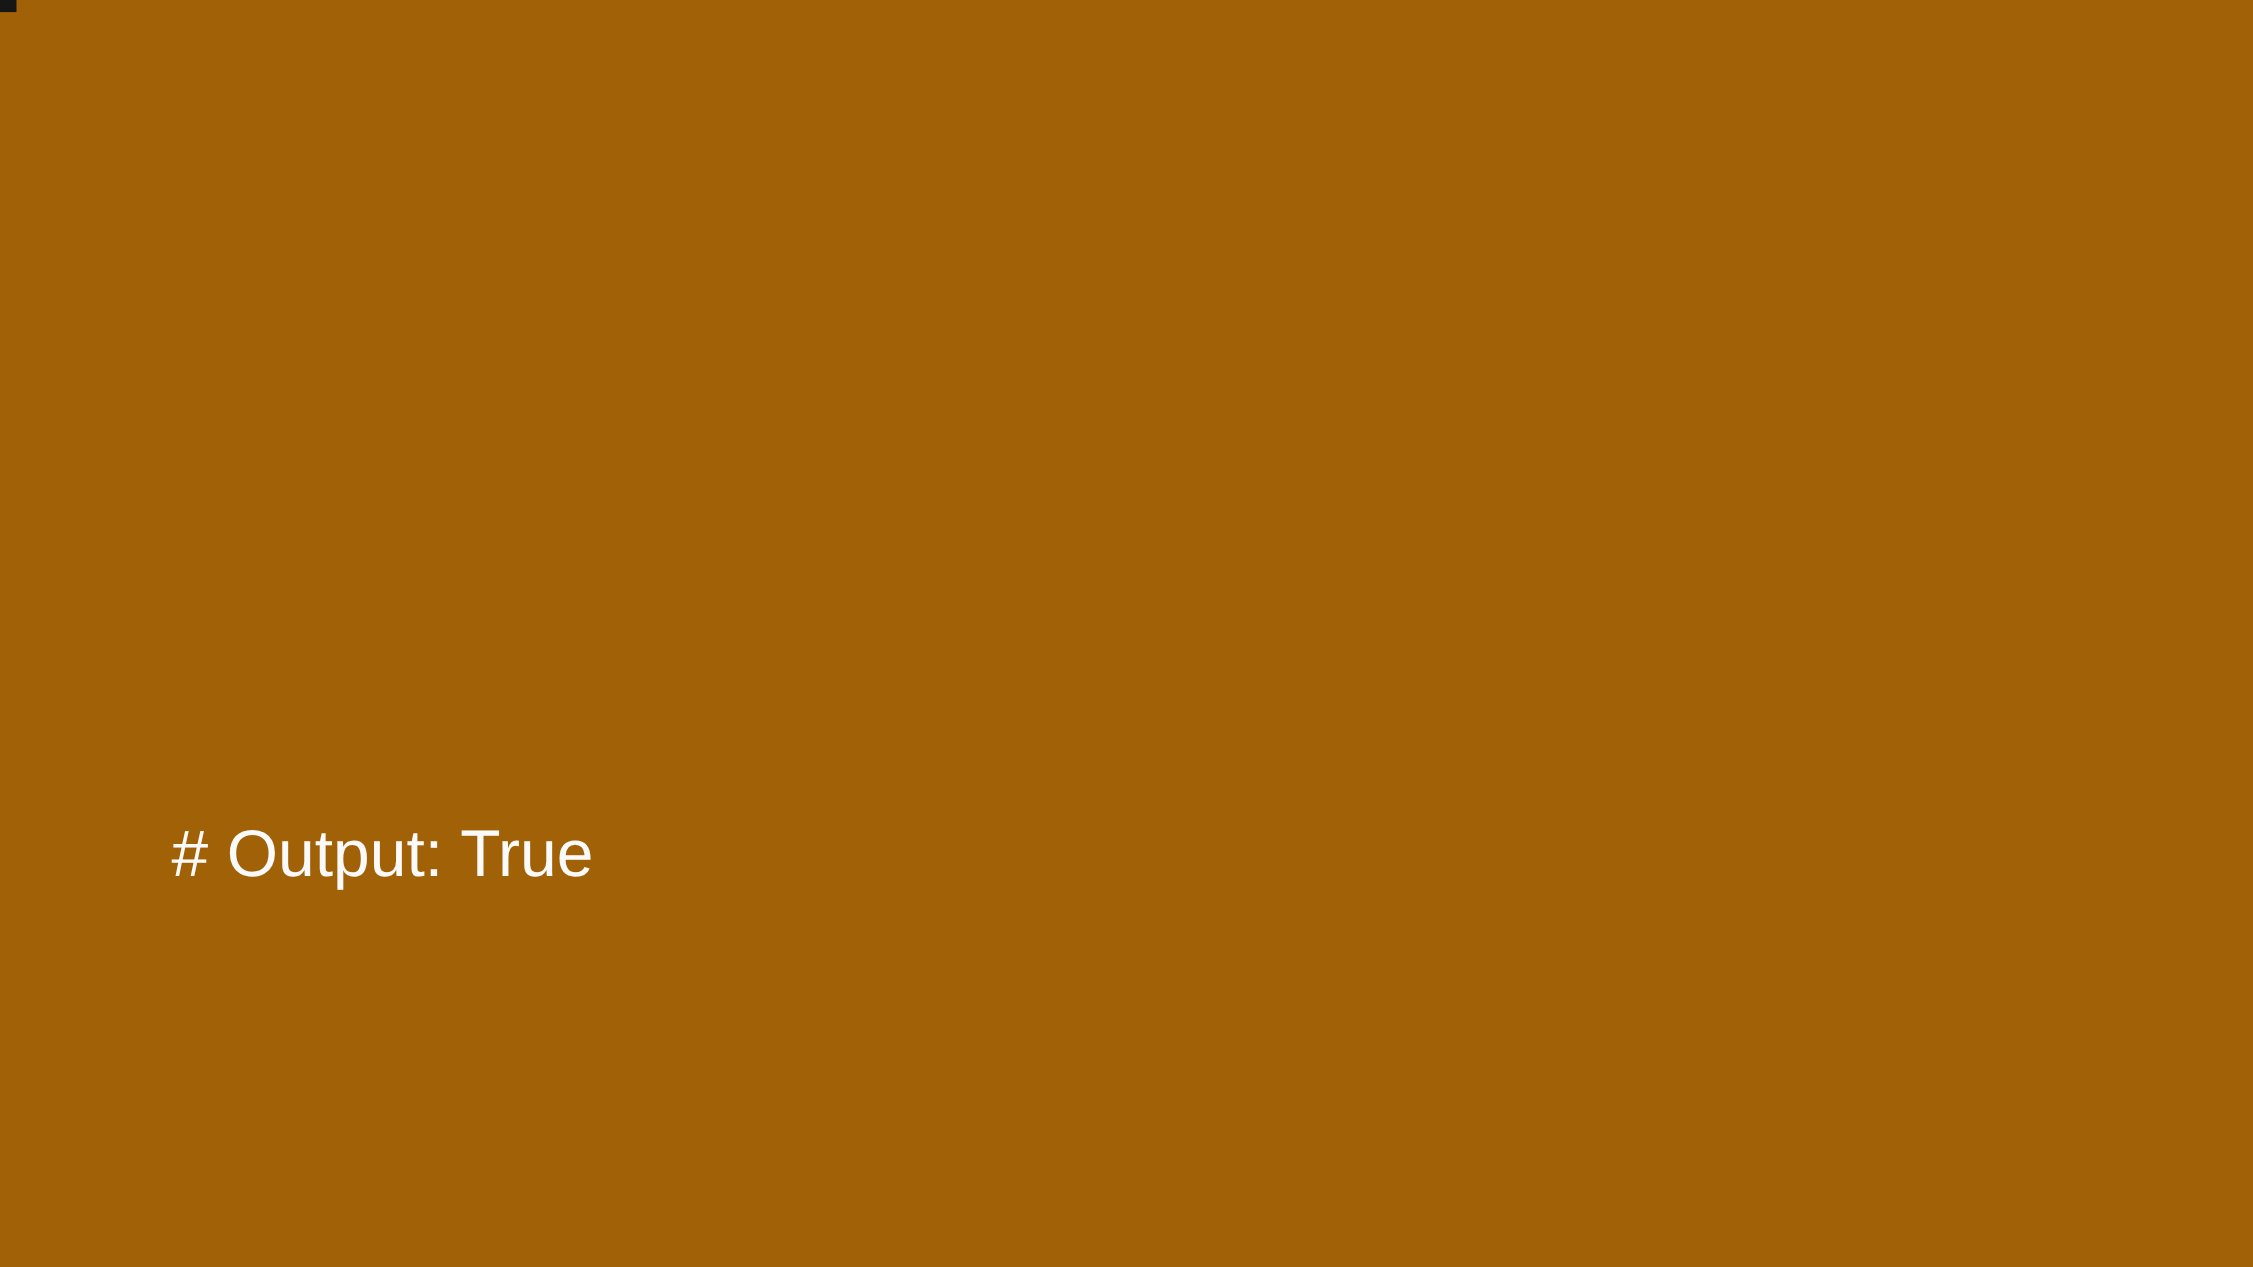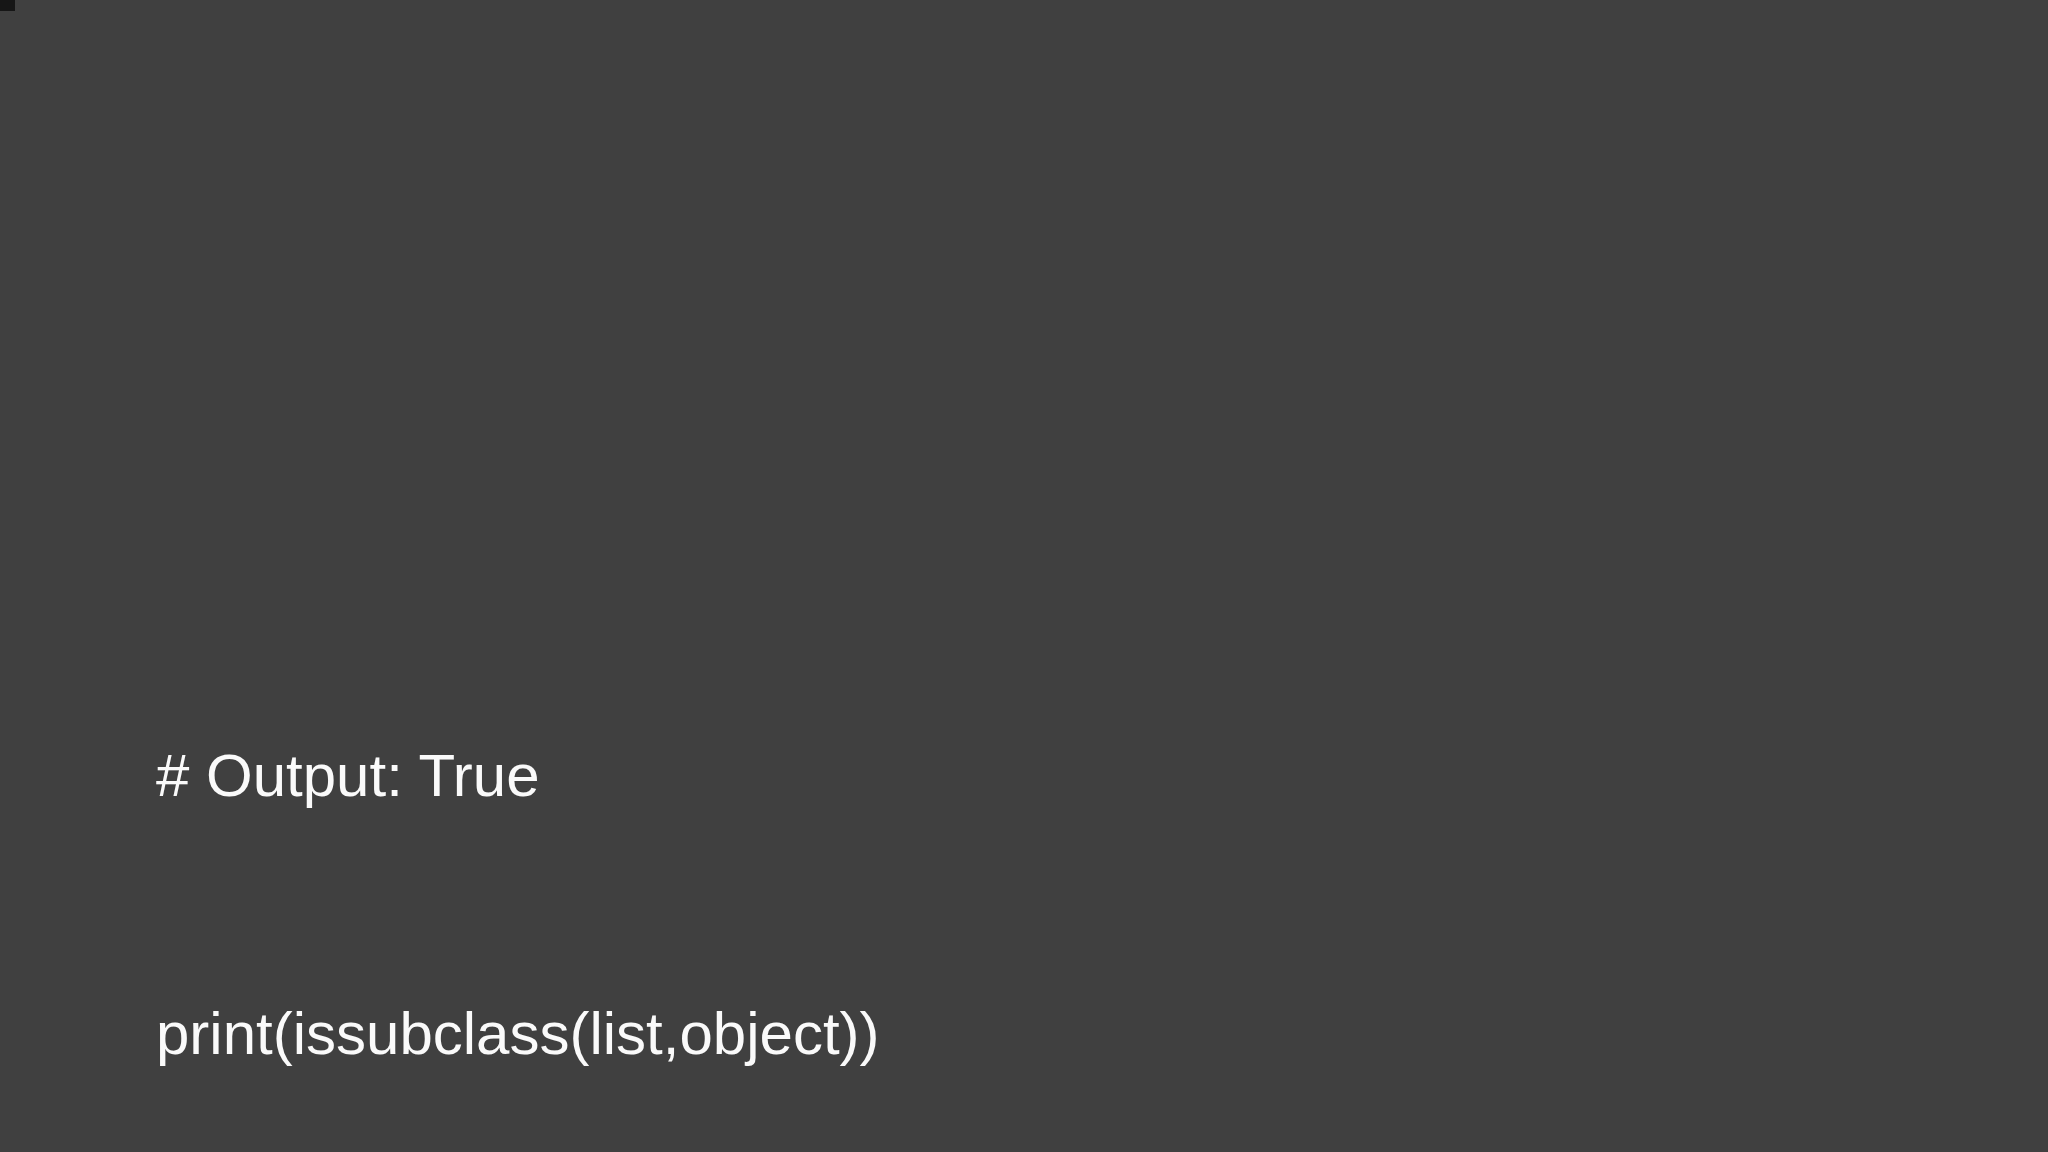--- a/index.html
+++ b/index.html
@@ -10,21 +10,21 @@
   body {
     width: 2048px;
     height: 1152px;
     position: relative;
     overflow: hidden;
     font-family: "Liberation Sans", sans-serif;
   }
   .slide {
     position: absolute;
     inset: 0;
-    background: #404040;
+    background: #a16207;
   }
   .corner-artifact {
     position: absolute;
     left: 0;
     top: 0;
     width: 15px;
     height: 11px;
     background: #161616;
   }
   .code-content {
@@ -45,21 +45,20 @@
 </head>
 <body>
 
 <div class="slide">
   <div class="corner-artifact"></div>
 
   <div class="code-content">
 
     <div class="code-block">
       <div class="code-line"># Output: True</div>
-      <div class="code-line">print(issubclass(list,object))</div>
     </div>
 
     
 
     
 
   </div>
 </div>
 
 </body></html>

